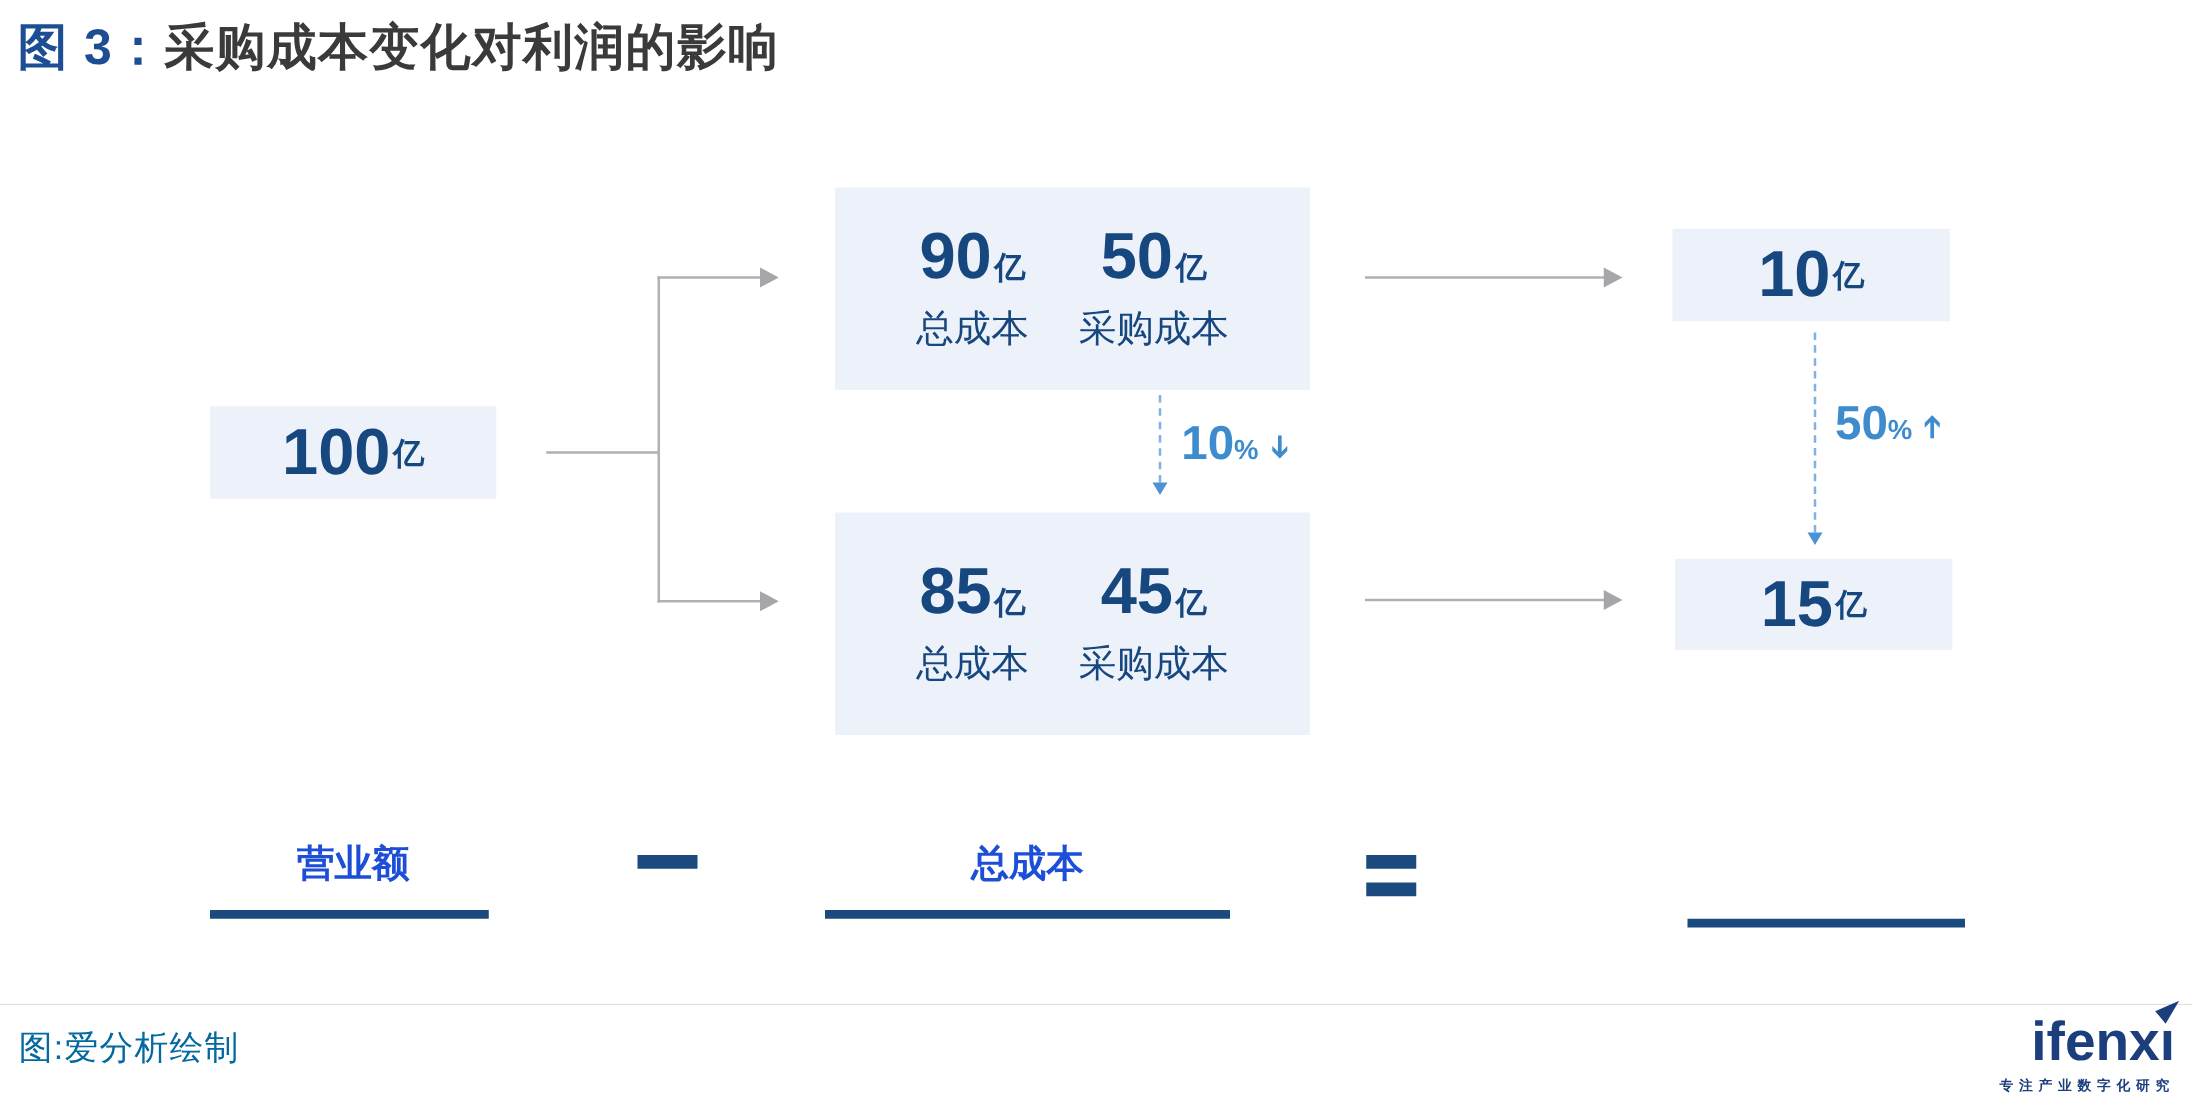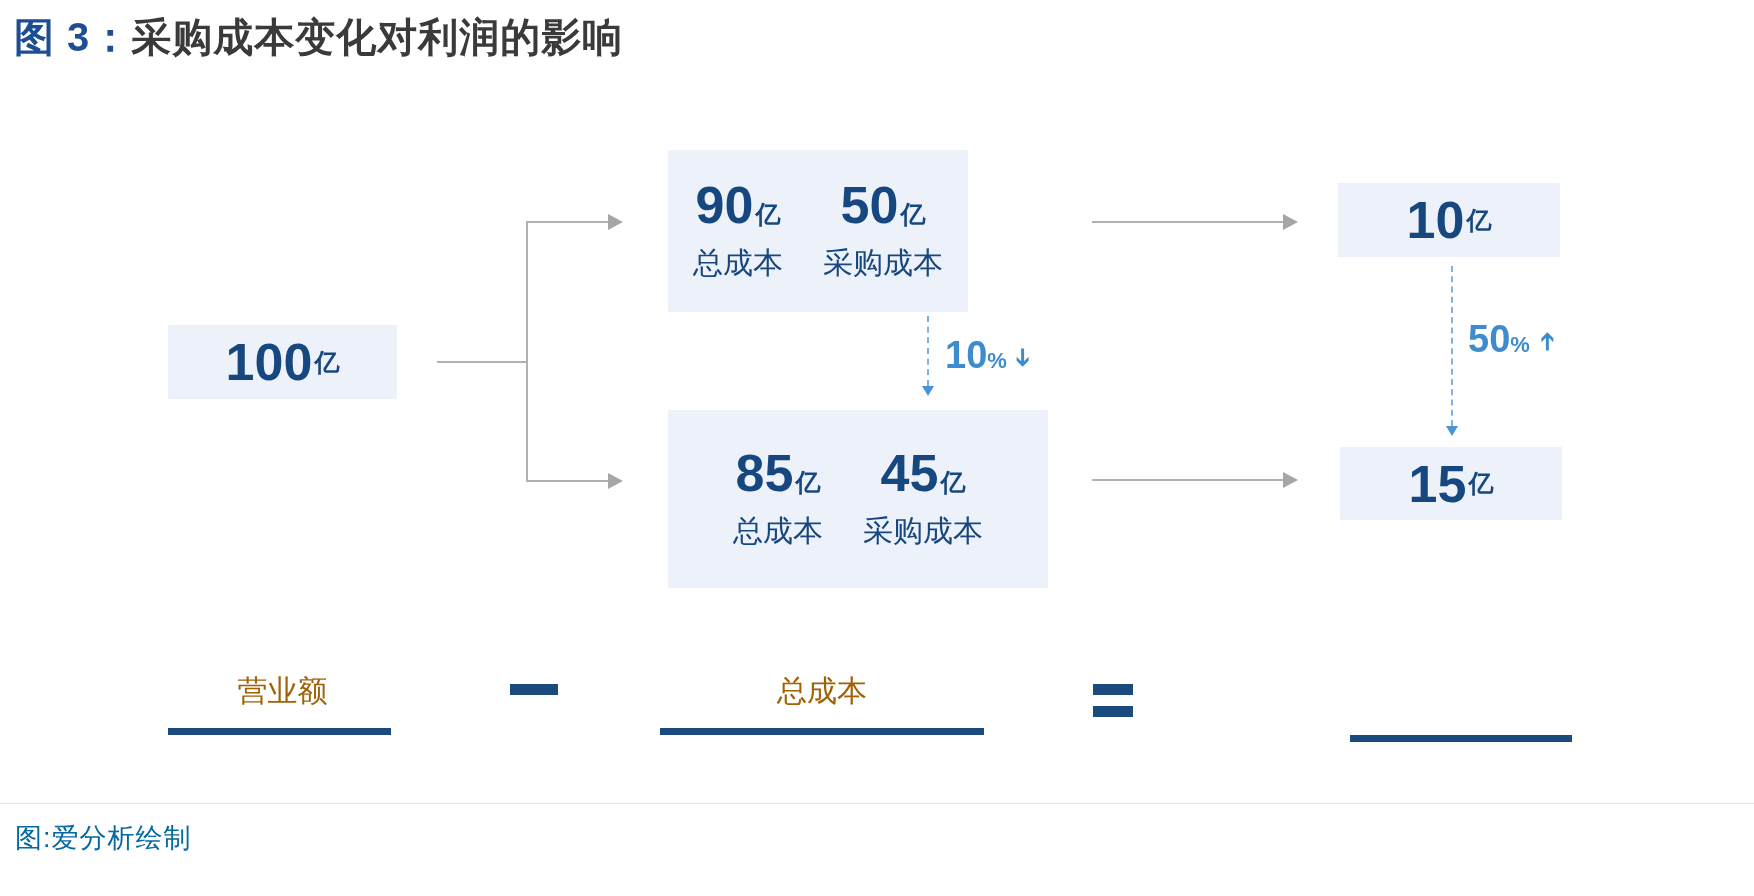--- a/index.html
+++ b/index.html
@@ -9,21 +9,21 @@
   }
 
   
   .title { position: absolute; left: 14px; top: 10px; font-size: 40px; font-weight: bold; letter-spacing: 1px; white-space: nowrap; }
   .title .prefix { color: #1d4e94; }
   .title .rest { color: #3a3a3a; }
 
   
   .box { position: absolute; background: #edf1f9; display: flex; align-items: center; justify-content: center; }
   .box-revenue { left: 168px; top: 325px; width: 229px; height: 74px; align-items: center; }
-  .box-cost-top { left: 668px; top: 150px; width: 300px; height: 162px; }
+  .box-cost-top { left: 668px; top: 150px; width: 380px; height: 162px; }
   .box-cost-bottom { left: 668px; top: 410px; width: 380px; height: 178px; }
   .box-profit-top { left: 1338px; top: 183px; width: 222px; height: 74px; }
   .box-profit-bottom { left: 1340px; top: 447px; width: 222px; height: 73px; }
 
   .num { font-size: 52px; font-weight: bold; color: #17477f; line-height: 1; white-space: nowrap; }
   .unit { font-size: 25px; font-weight: bold; color: #17477f; margin-left: 2px; }
   .cost-cols { display: flex; gap: 40px; align-items: flex-start; }
   .cost-col { text-align: center; }
   .cost-col .sub { font-size: 30px; color: #17477f; margin-top: 12px; font-weight: 500; white-space: nowrap; }
 
@@ -38,21 +38,21 @@
     border-top: 10px solid #4c93d4; border-left: 6px solid transparent; border-right: 6px solid transparent; }
 
   .pct { position: absolute; color: #3e8ccd; font-weight: bold; white-space: nowrap; line-height: 1; }
   .pct .pv { font-size: 38px; }
   .pct .pu { font-size: 22px; }
   .pct .arrow-glyph { display: inline-block; font-size: 25px; margin-left: 6px; }
   .arrow-glyph.down { transform: rotate(90deg) translateX(-2px); }
   .arrow-glyph.up { transform: rotate(-90deg) translateX(2px); }
 
   
-  .eq-label { position: absolute; font-size: 30px; font-weight: normal; color: #a16207; text-align: center; white-space: nowrap; }
+  .eq-label { position: absolute; font-size: 30px; font-weight: bold; color: #1d4ed8; text-align: center; white-space: nowrap; }
   .underline { position: absolute; height: 7px; background: #1b4a7e; }
   .op-bar { position: absolute; background: #1b4a7e; }
 
   
   .divider { position: absolute; left: 0; top: 803px; width: 1754px; height: 1px; background: #e2e2e2; }
   .caption { position: absolute; left: 15px; top: 820px; font-size: 27px; color: #0369a1; letter-spacing: 1px; }
   .logo { position: absolute; right: 14px; top: 812px; text-align: right; }
   .logo-text { font-size: 44px; font-weight: bold; color: #1c3e7c; line-height: 1; position: relative; display: inline-block; }
   .logo-arrow { position: absolute; right: -6px; top: -11px; width: 0; height: 0;
     border-left: 20px solid #1c3e7c; border-top: 6px solid transparent; border-bottom: 7px solid transparent;
@@ -141,14 +141,18 @@
   <div class="underline" style="left:660px; top:728px; width:324px;"></div>
 
   <div class="op-bar" style="left:1093px; top:684px; width:40px; height:11px;"></div>
   <div class="op-bar" style="left:1093px; top:706px; width:40px; height:11px;"></div>
 
   <div class="underline" style="left:1350px; top:735px; width:222px;"></div>
 
   <div class="divider"></div>
   <div class="caption">图:爱分析绘制</div>
 
+  <div class="logo">
+    <span class="logo-text"><span>ifenx</span><span>ı</span><span class="logo-arrow"></span></span>
+    <div class="logo-tagline">专注产业数字化研究</div>
+  </div>
 
 </div>
 
 </body></html>

